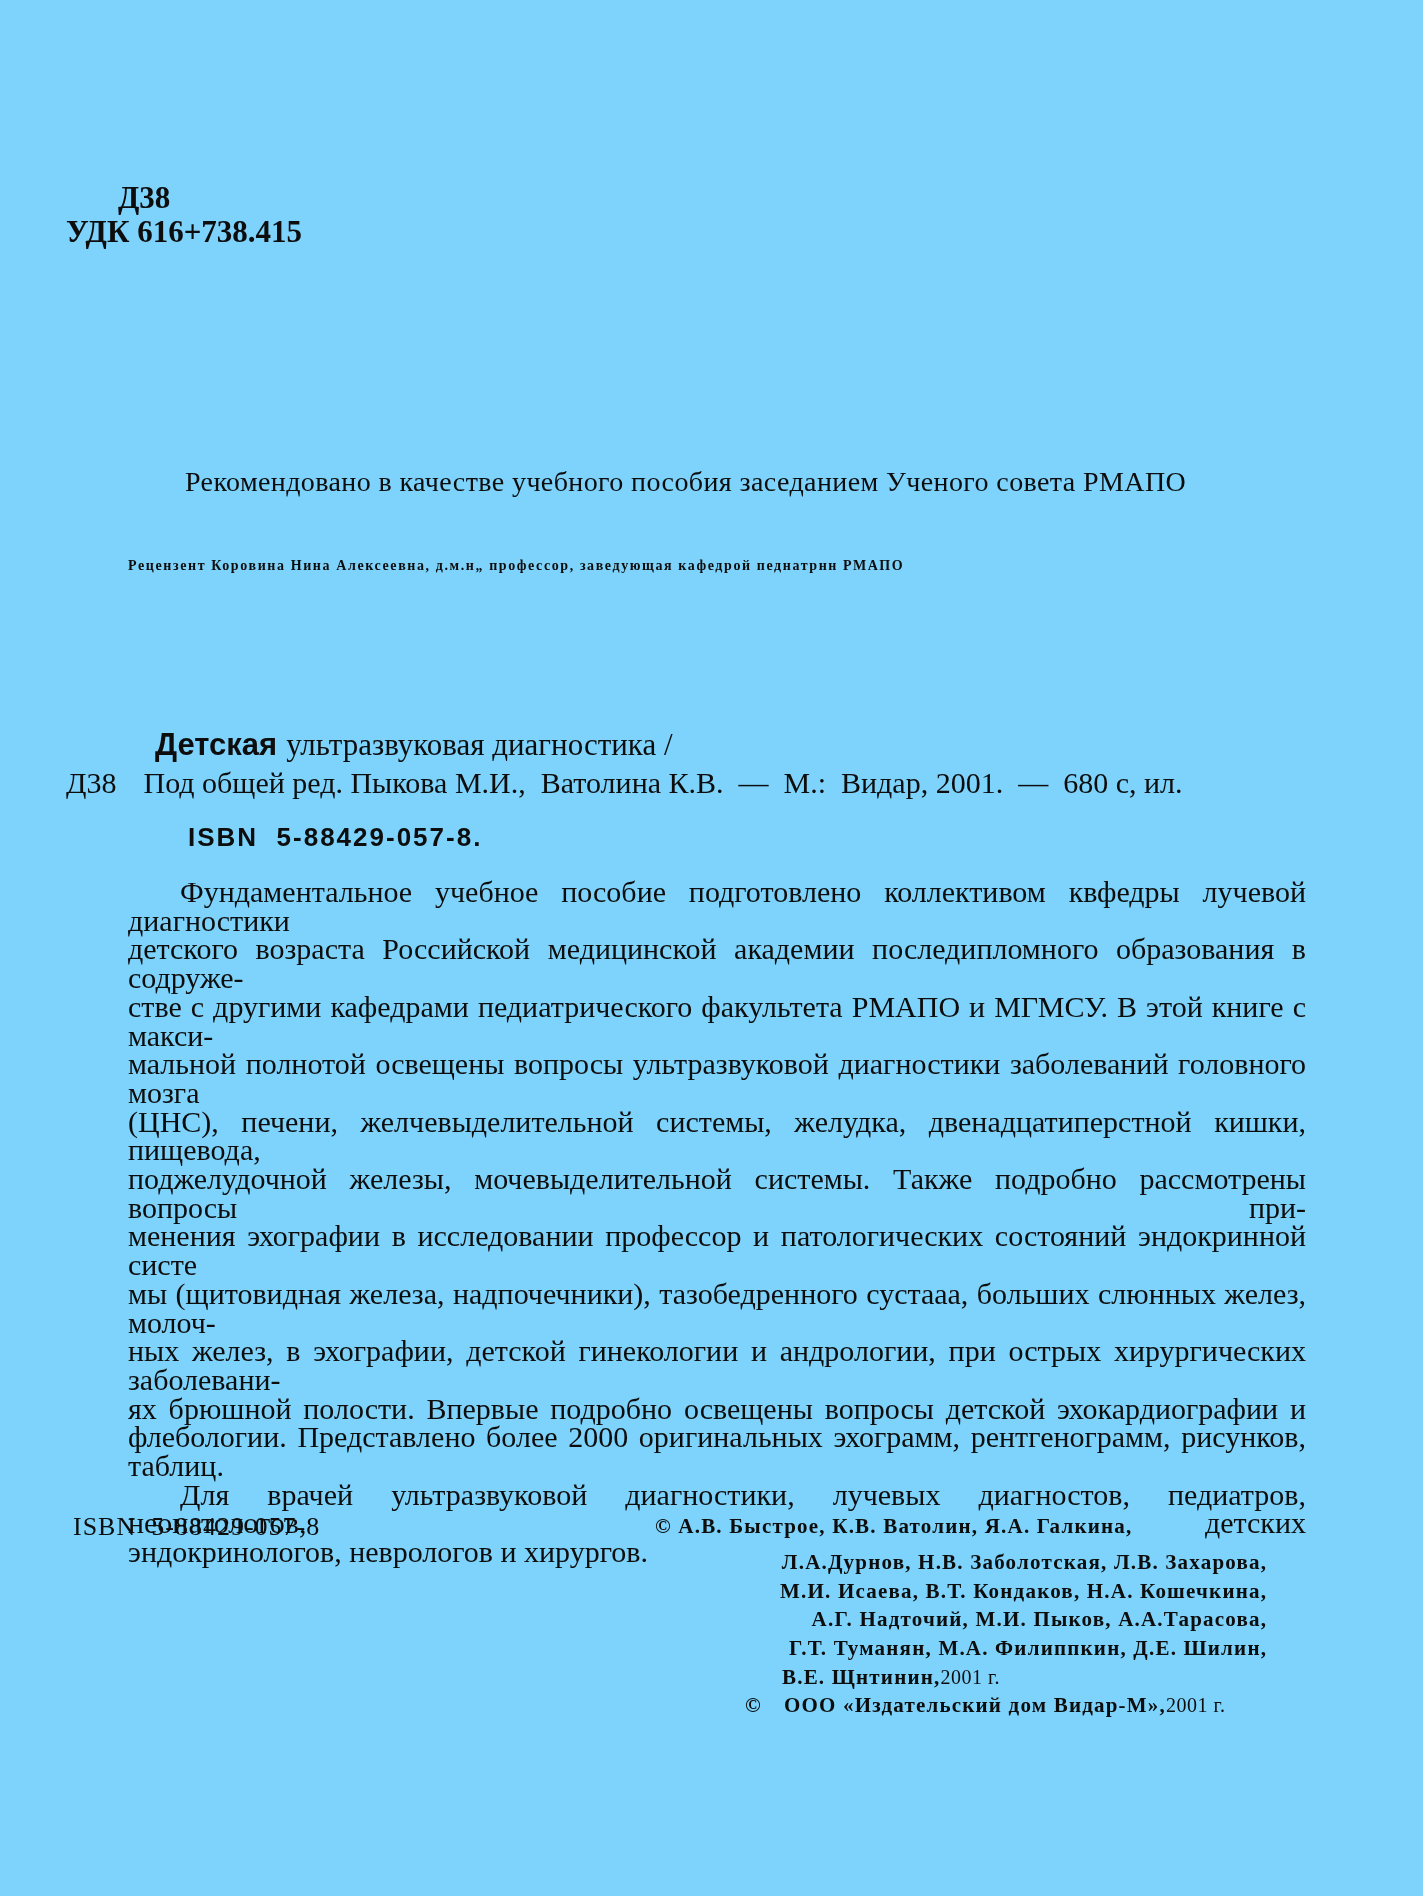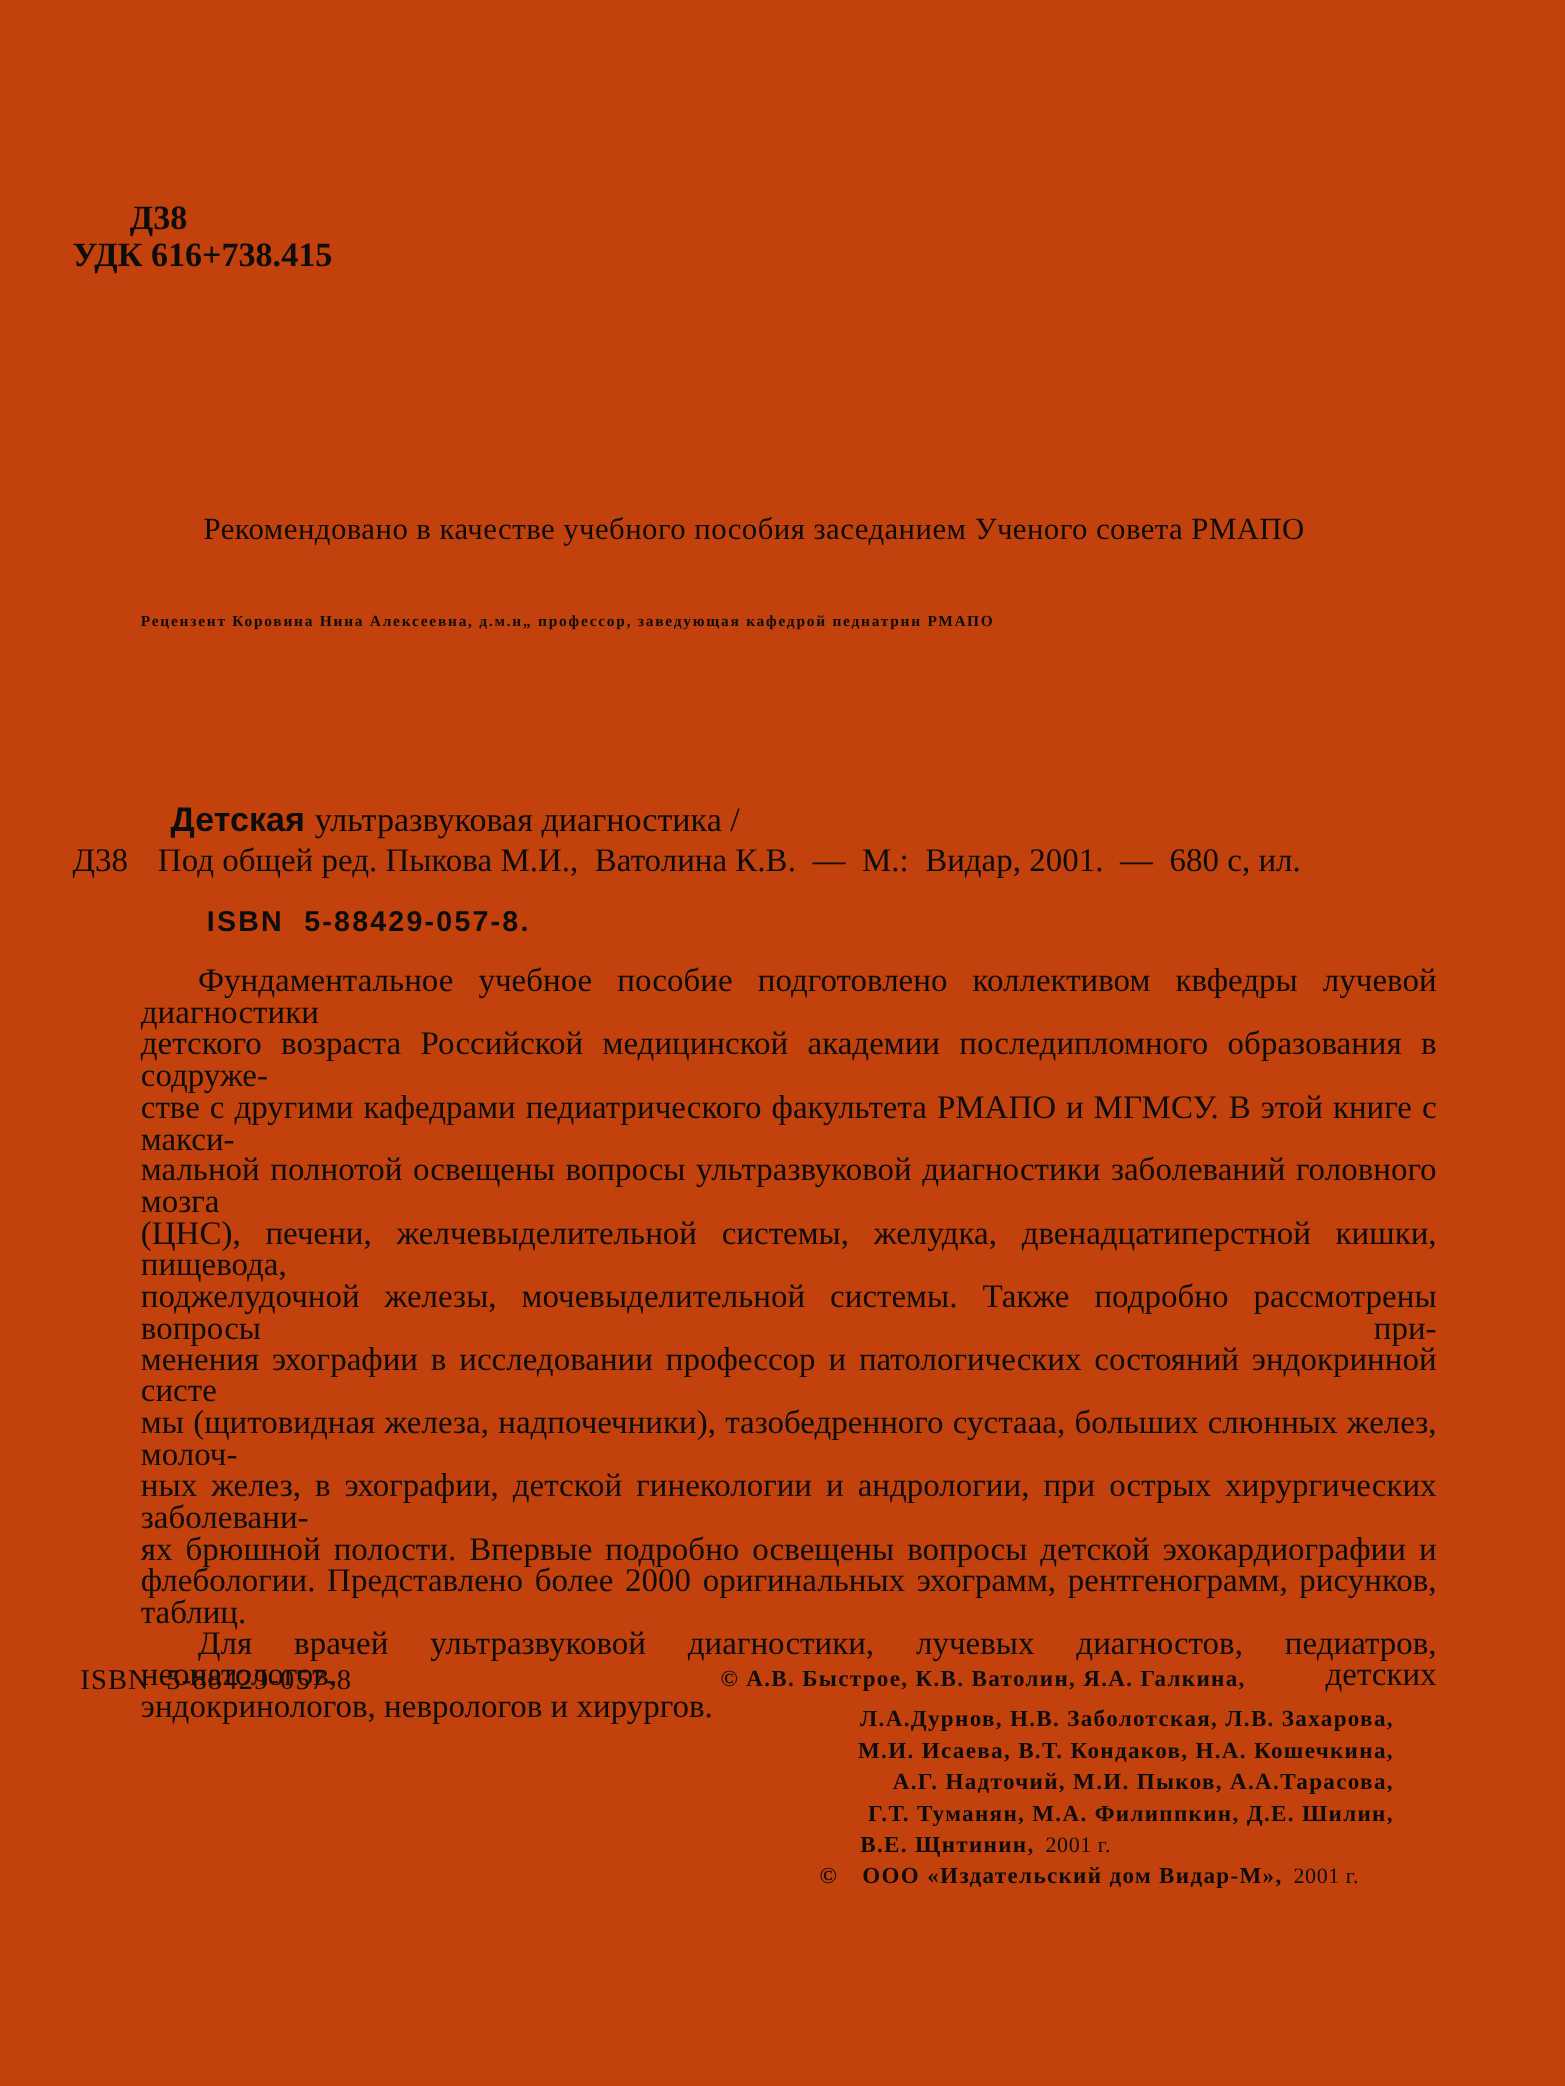--- a/index.html
+++ b/index.html
@@ -1,19 +1,19 @@
 <!DOCTYPE html>
 <html><head>
 <meta charset="utf-8">
 <style>
   html,body{margin:0;padding:0;background:#e8e8e8;}
   .page{
     position:relative;
     width:1423px;height:1896px;
-    background:#c2410c;
+    background:#7dd3fc;
     color:#0d0d0d;
     font-family:"Liberation Serif","DejaVu Serif",serif;
     overflow:hidden;
   }
   .abs{position:absolute;}
   .pre{white-space:pre;}
 
   .code-top{left:118px;top:180px;font-size:31px;font-weight:700;}
   .udc{left:66px;top:214px;font-size:31px;font-weight:600;}
 
@@ -37,21 +37,21 @@
   .par .line:first-child{text-indent:52px;}
   .par .line:last-child{text-align-last:left;}
 
   .isbn-bottom{left:73px;top:1512px;font-size:26px;letter-spacing:1px;}
 
   .cw{font-size:21px;font-weight:700;letter-spacing:1.2px;line-height:28.7px;}
   .copyright-first{left:655px;top:1512px;}
   .copyright-cont{left:780px;top:1548px;text-align:right;}
   .year-line{left:782px;top:1663px;}
   .publisher-line{left:745px;top:1691px;}
-  .year-small{font-weight:400;font-size:20px;letter-spacing:.5px;margin-left:10px;}
+  .year-small{font-weight:400;font-size:20px;letter-spacing:.5px;}
   .pub-gap{margin-left:22px;}
 </style>
 </head>
 <body>
 
 <div class="page">
 
   <div class="abs code-top">Д38</div>
   <div class="abs udc pre">УДК 616+738.415</div>
 

